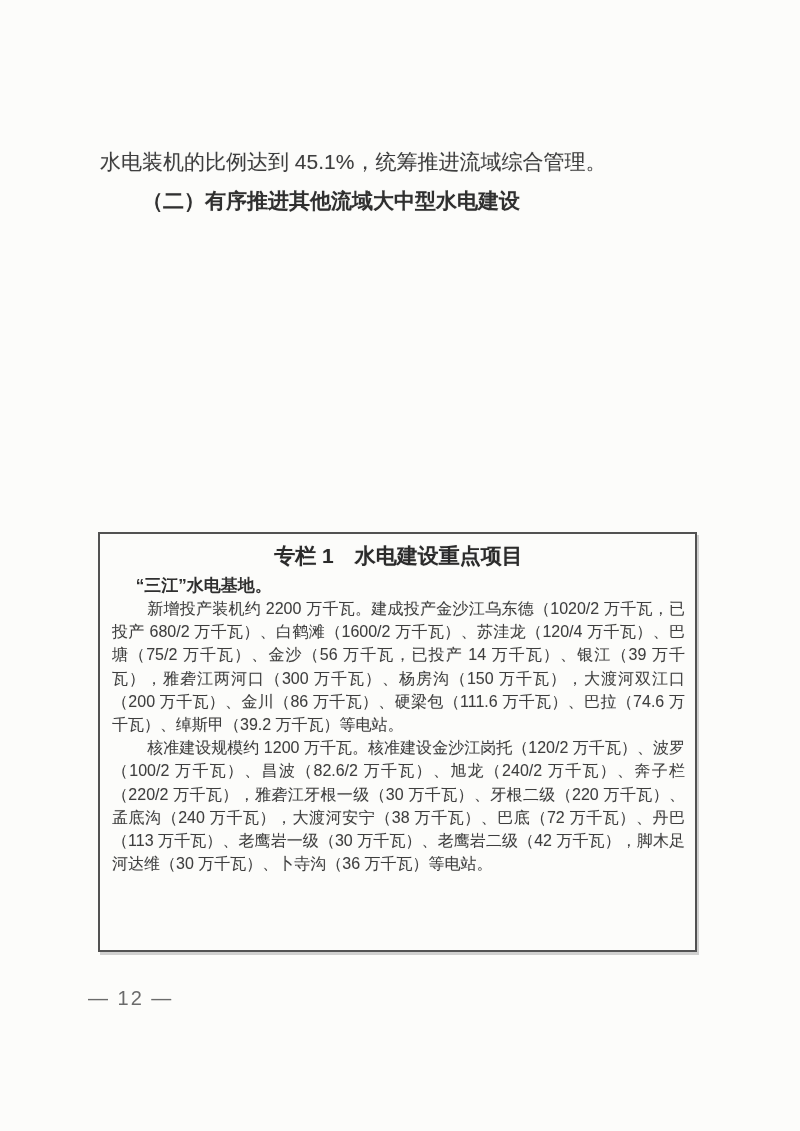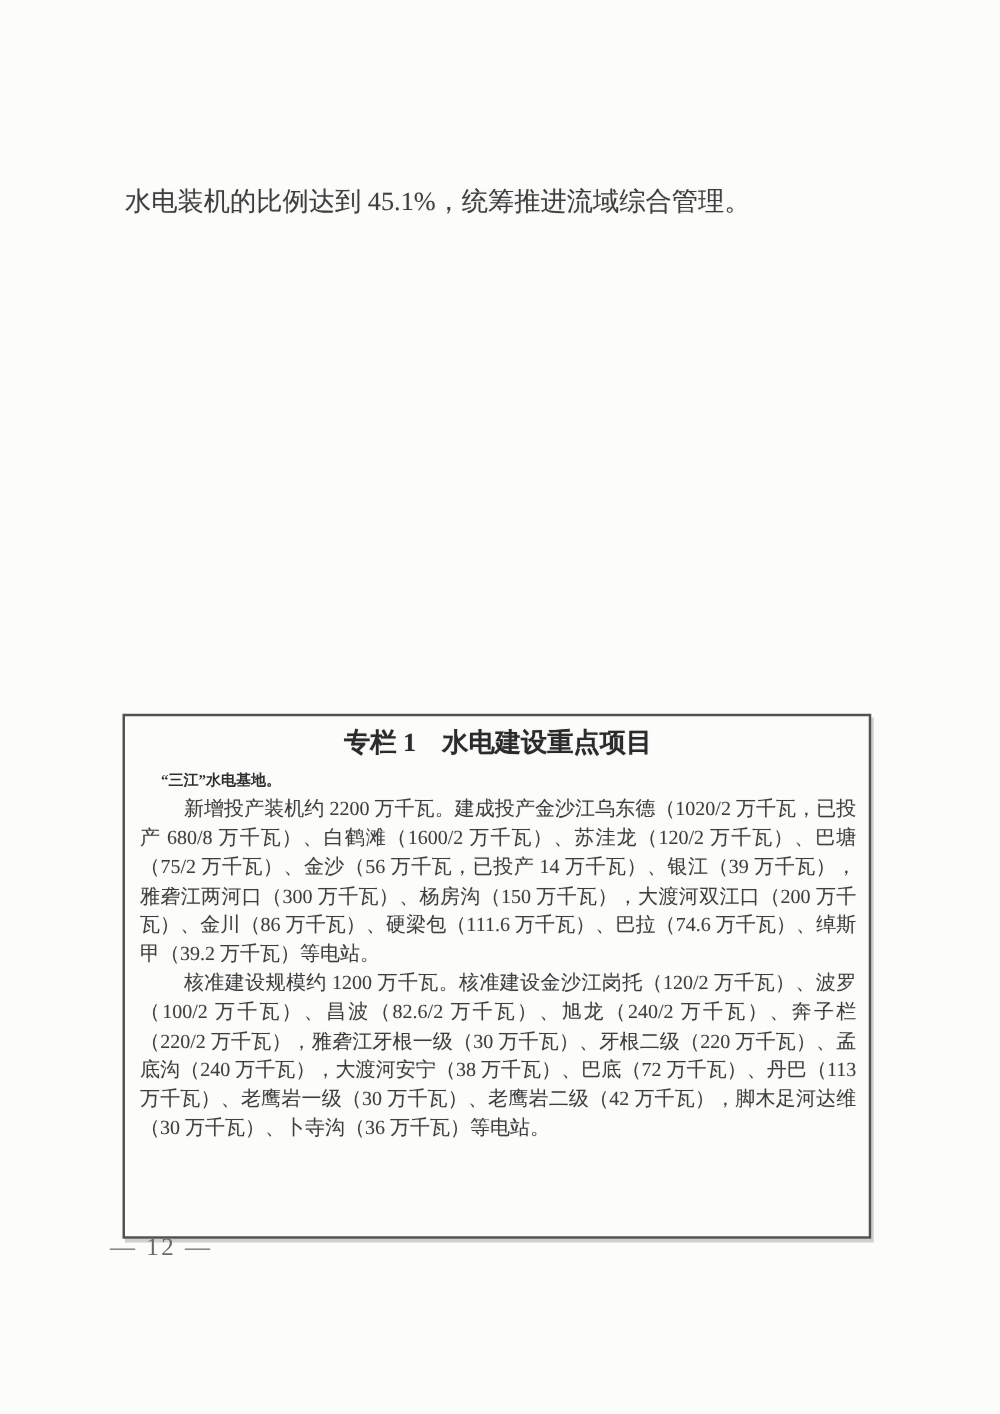--- a/index.html
+++ b/index.html
@@ -7,21 +7,21 @@
     padding: 0;
     background: #e8e8e8;
   }
   .page {
     position: relative;
     width: 800px;
     height: 1131px;
     margin: 0 auto;
     background: #fcfcfa;
     overflow: hidden;
-    font-family: Liberation Serif, serif;
+    font-family: Liberation Sans, sans-serif;
     color: #3e3e3e;
   }
   .body-text {
     position: absolute;
     left: 100px;
     top: 142px;
     width: 601px;
     font-size: 21px;
     line-height: 39px;
     text-align: justify;
@@ -32,42 +32,42 @@
   .heading {
     font-weight: 700;
     text-indent: 2em;
     color: #2f2f2f;
   }
   .para { text-indent: 2em; }
 
   .column-box {
     position: absolute;
     left: 98px;
-    top: 571px;
+    top: 532px;
     width: 599px;
     height: 420px;
     box-sizing: border-box;
     border: 2px solid #525252;
     box-shadow: 2px 3px 0 rgba(125,125,125,0.35);
     padding: 5px 10px 6px 12px;
     background: #fcfcfa;
   }
   .box-title {
     text-align: center;
     font-size: 21px;
     font-weight: 700;
     line-height: 31px;
     margin: 1px 0 3px 0;
     color: #2b2b2b;
     text-shadow: 0 0 1px rgba(70,70,70,0.3);
   }
   .box-subtitle {
     margin: 0;
     font-weight: 700;
-    font-size: 12px;
+    font-size: 17px;
     line-height: 23px;
     text-indent: 1.4em;
     color: #2f2f2f;
   }
   .box-para {
     margin: 0;
     font-size: 16px;
     line-height: 23.2px;
     text-align: justify;
     text-indent: 2.2em;
@@ -84,24 +84,25 @@
     letter-spacing: 2px;
   }
 </style>
 </head>
 <body>
 
 <div class="page">
 
   <div class="body-text">
     <p class="cont">水电装机的比例达到 45.1%，统筹推进流域综合管理。</p>
+    <p class="heading">（二）有序推进其他流域大中型水电建设</p>
   </div>
 
   <div class="column-box">
     <div class="box-title">专栏 1　水电建设重点项目</div>
     <p class="box-subtitle">“三江”水电基地。</p>
-    <p class="box-para">新增投产装机约 2200 万千瓦。建成投产金沙江乌东德（1020/2 万千瓦，已投产 680/8 万千瓦）、白鹤滩（1600/2 万千瓦）、苏洼龙（120/2 万千瓦）、巴塘（75/2 万千瓦）、金沙（56 万千瓦，已投产 14 万千瓦）、银江（39 万千瓦），雅砻江两河口（300 万千瓦）、杨房沟（150 万千瓦），大渡河双江口（200 万千瓦）、金川（86 万千瓦）、硬梁包（111.6 万千瓦）、巴拉（74.6 万千瓦）、绰斯甲（39.2 万千瓦）等电站。</p>
+    <p class="box-para">新增投产装机约 2200 万千瓦。建成投产金沙江乌东德（1020/2 万千瓦，已投产 680/2 万千瓦）、白鹤滩（1600/2 万千瓦）、苏洼龙（120/4 万千瓦）、巴塘（75/2 万千瓦）、金沙（56 万千瓦，已投产 14 万千瓦）、银江（39 万千瓦），雅砻江两河口（300 万千瓦）、杨房沟（150 万千瓦），大渡河双江口（200 万千瓦）、金川（86 万千瓦）、硬梁包（111.6 万千瓦）、巴拉（74.6 万千瓦）、绰斯甲（39.2 万千瓦）等电站。</p>
     <p class="box-para">核准建设规模约 1200 万千瓦。核准建设金沙江岗托（120/2 万千瓦）、波罗（100/2 万千瓦）、昌波（82.6/2 万千瓦）、旭龙（240/2 万千瓦）、奔子栏（220/2 万千瓦），雅砻江牙根一级（30 万千瓦）、牙根二级（220 万千瓦）、孟底沟（240 万千瓦），大渡河安宁（38 万千瓦）、巴底（72 万千瓦）、丹巴（113 万千瓦）、老鹰岩一级（30 万千瓦）、老鹰岩二级（42 万千瓦），脚木足河达维（30 万千瓦）、卜寺沟（36 万千瓦）等电站。</p>
   </div>
 
   <div class="page-number">— 12 —</div>
 
 </div>
 
 </body></html>

